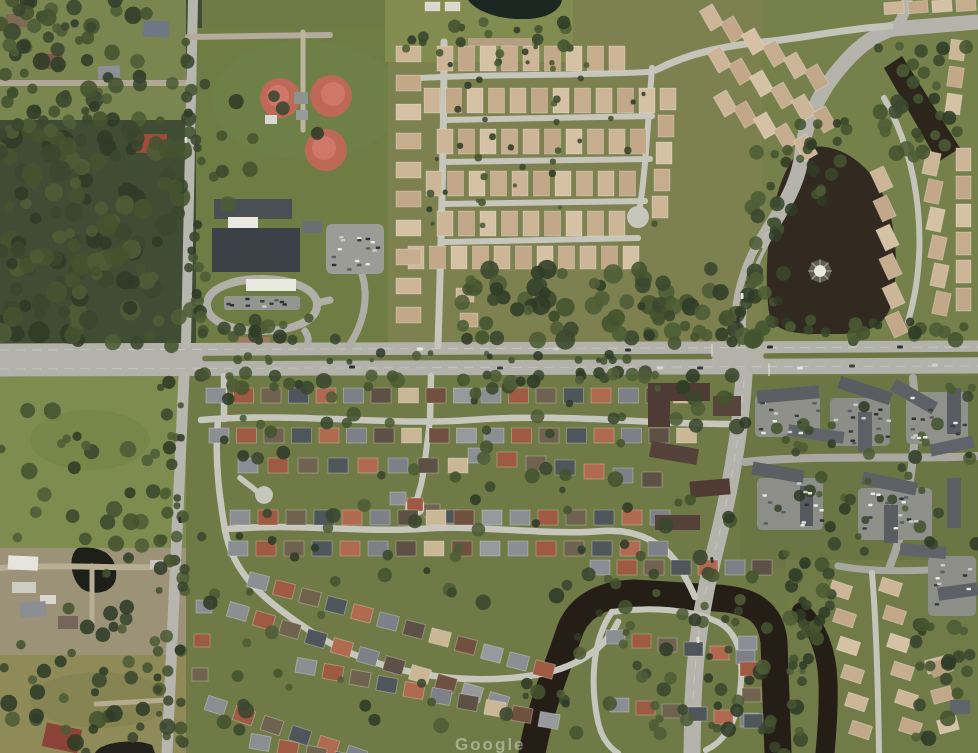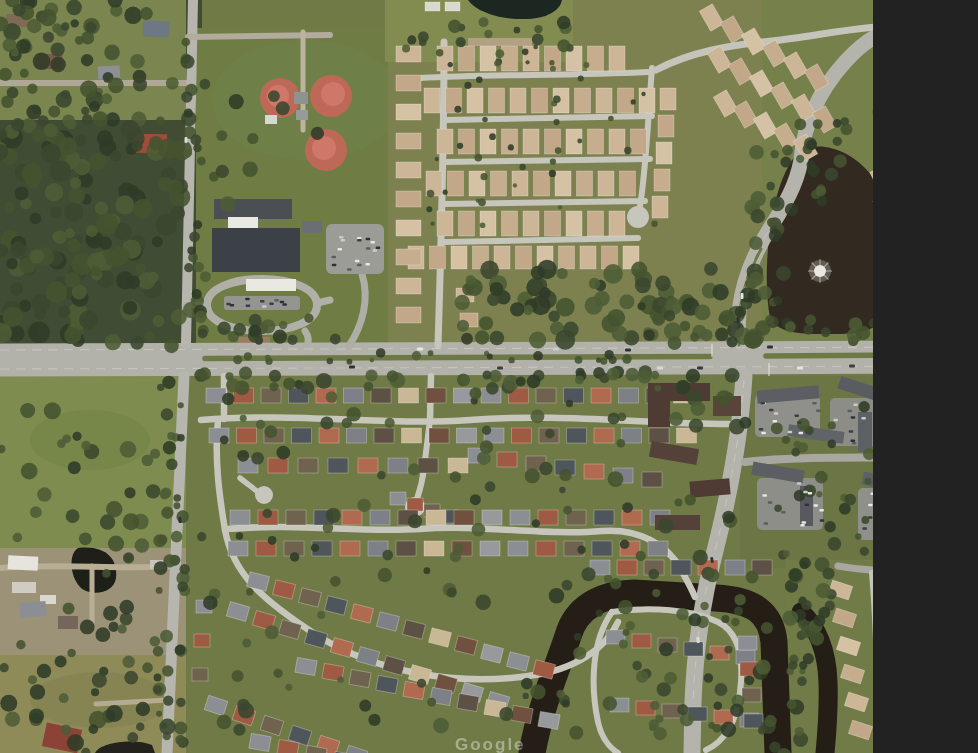--- a/index.html
+++ b/index.html
@@ -1,16 +1,16 @@
 <!DOCTYPE html>
 <html><head>
 <meta charset="utf-8">
 <style>
   html,body{margin:0;padding:0;background:#222;}
-  #viewport{width:873px;height:753px;overflow:hidden;position:relative;}
+  #viewport{width:978px;height:753px;overflow:hidden;position:relative;}
   svg{display:block;}
   .wm{font-family:"Liberation Sans",sans-serif;font-size:17px;font-weight:bold;
       fill:#ffffff;opacity:.38;letter-spacing:2px;}
 </style>
 </head>
 <body>
 
 <div id="viewport">
   <svg id="map" width="978" height="753" viewBox="0 0 978 753" xmlns="http://www.w3.org/2000/svg">
     <g id="gen">

